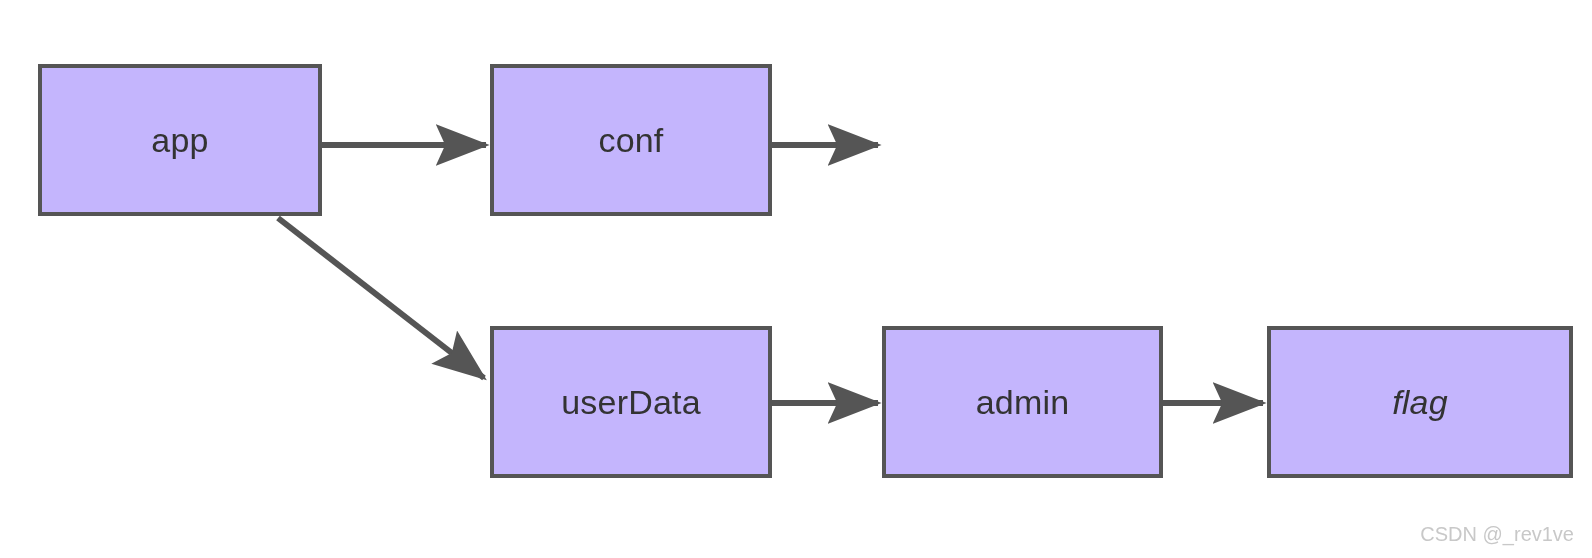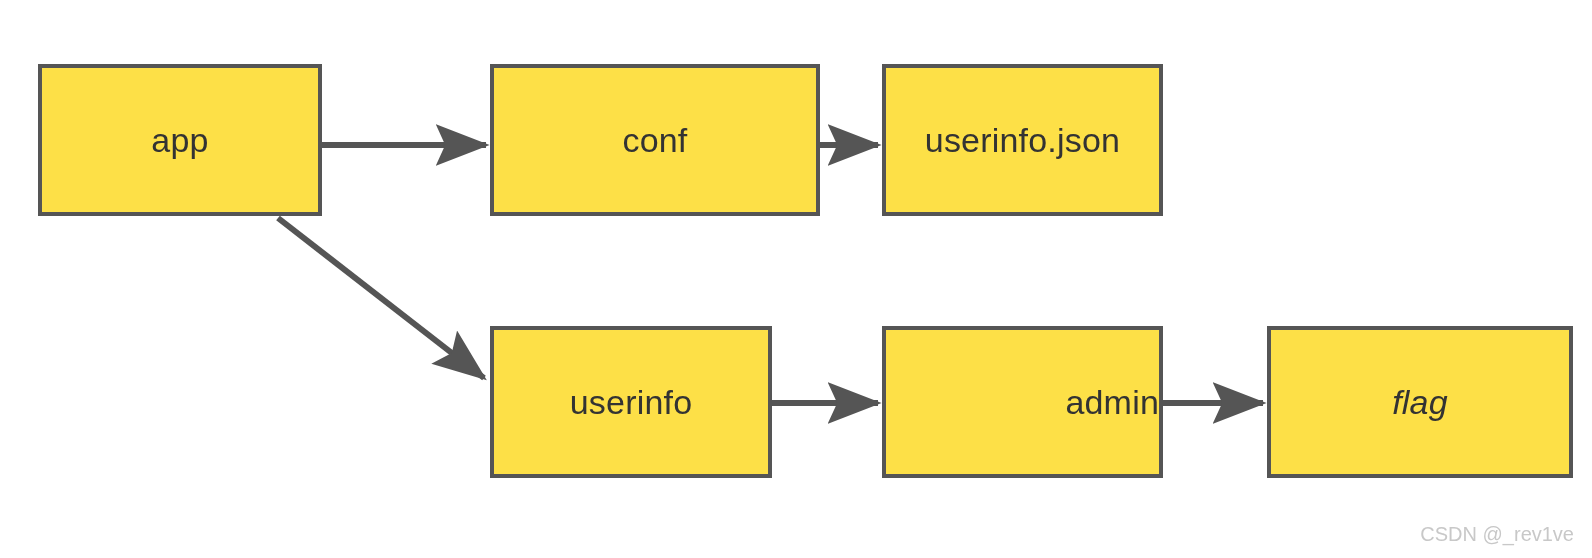--- a/index.html
+++ b/index.html
@@ -22,21 +22,21 @@
     position: absolute;
     left: 0;
     top: 0;
     width: 1592px;
     height: 558px;
     pointer-events: none;
   }
   .node {
     position: absolute;
     box-sizing: border-box;
-    background: #fde047;
+    background: #c4b5fd;
     border: 4px solid #555555;
     display: flex;
     align-items: center;
     justify-content: center;
   }
   .node-label {
     font-family: "Liberation Sans", sans-serif;
     font-size: 34px;
     line-height: 1;
     color: #333333;
@@ -74,33 +74,30 @@
 
     <line x1="772" y1="403" x2="878" y2="403" stroke="#555555" stroke-width="6" marker-end="url(#arrowhead)"></line>
 
     <line x1="1163" y1="403" x2="1263" y2="403" stroke="#555555" stroke-width="6" marker-end="url(#arrowhead)"></line>
   </svg>
 
   <div class="node" style="left:38px; top:64px; width:284px; height:152px;">
     <span class="node-label">app</span>
   </div>
 
-  <div class="node" style="left:490px; top:64px; width:330px; height:152px;">
+  <div class="node" style="left:490px; top:64px; width:282px; height:152px;">
     <span class="node-label">conf</span>
   </div>
 
-  <div class="node" style="left:882px; top:64px; width:281px; height:152px;">
-    <span class="node-label">userinfo.json</span>
+
+  <div class="node" style="left:490px; top:326px; width:282px; height:152px;">
+    <span class="node-label">userData</span>
   </div>
 
-  <div class="node" style="left:490px; top:326px; width:282px; height:152px;">
-    <span class="node-label">userinfo</span>
-  </div>
-
-  <div class="node" style="left:882px; top:326px; width:281px; height:152px;justify-content:flex-end;">
+  <div class="node" style="left:882px; top:326px; width:281px; height:152px;">
     <span class="node-label">admin</span>
   </div>
 
   <div class="node" style="left:1267px; top:326px; width:306px; height:152px;font-style:italic;">
     <span class="node-label">flag</span>
   </div>
 
   <div id="watermark">CSDN @_rev1ve</div>
 
 </div>

